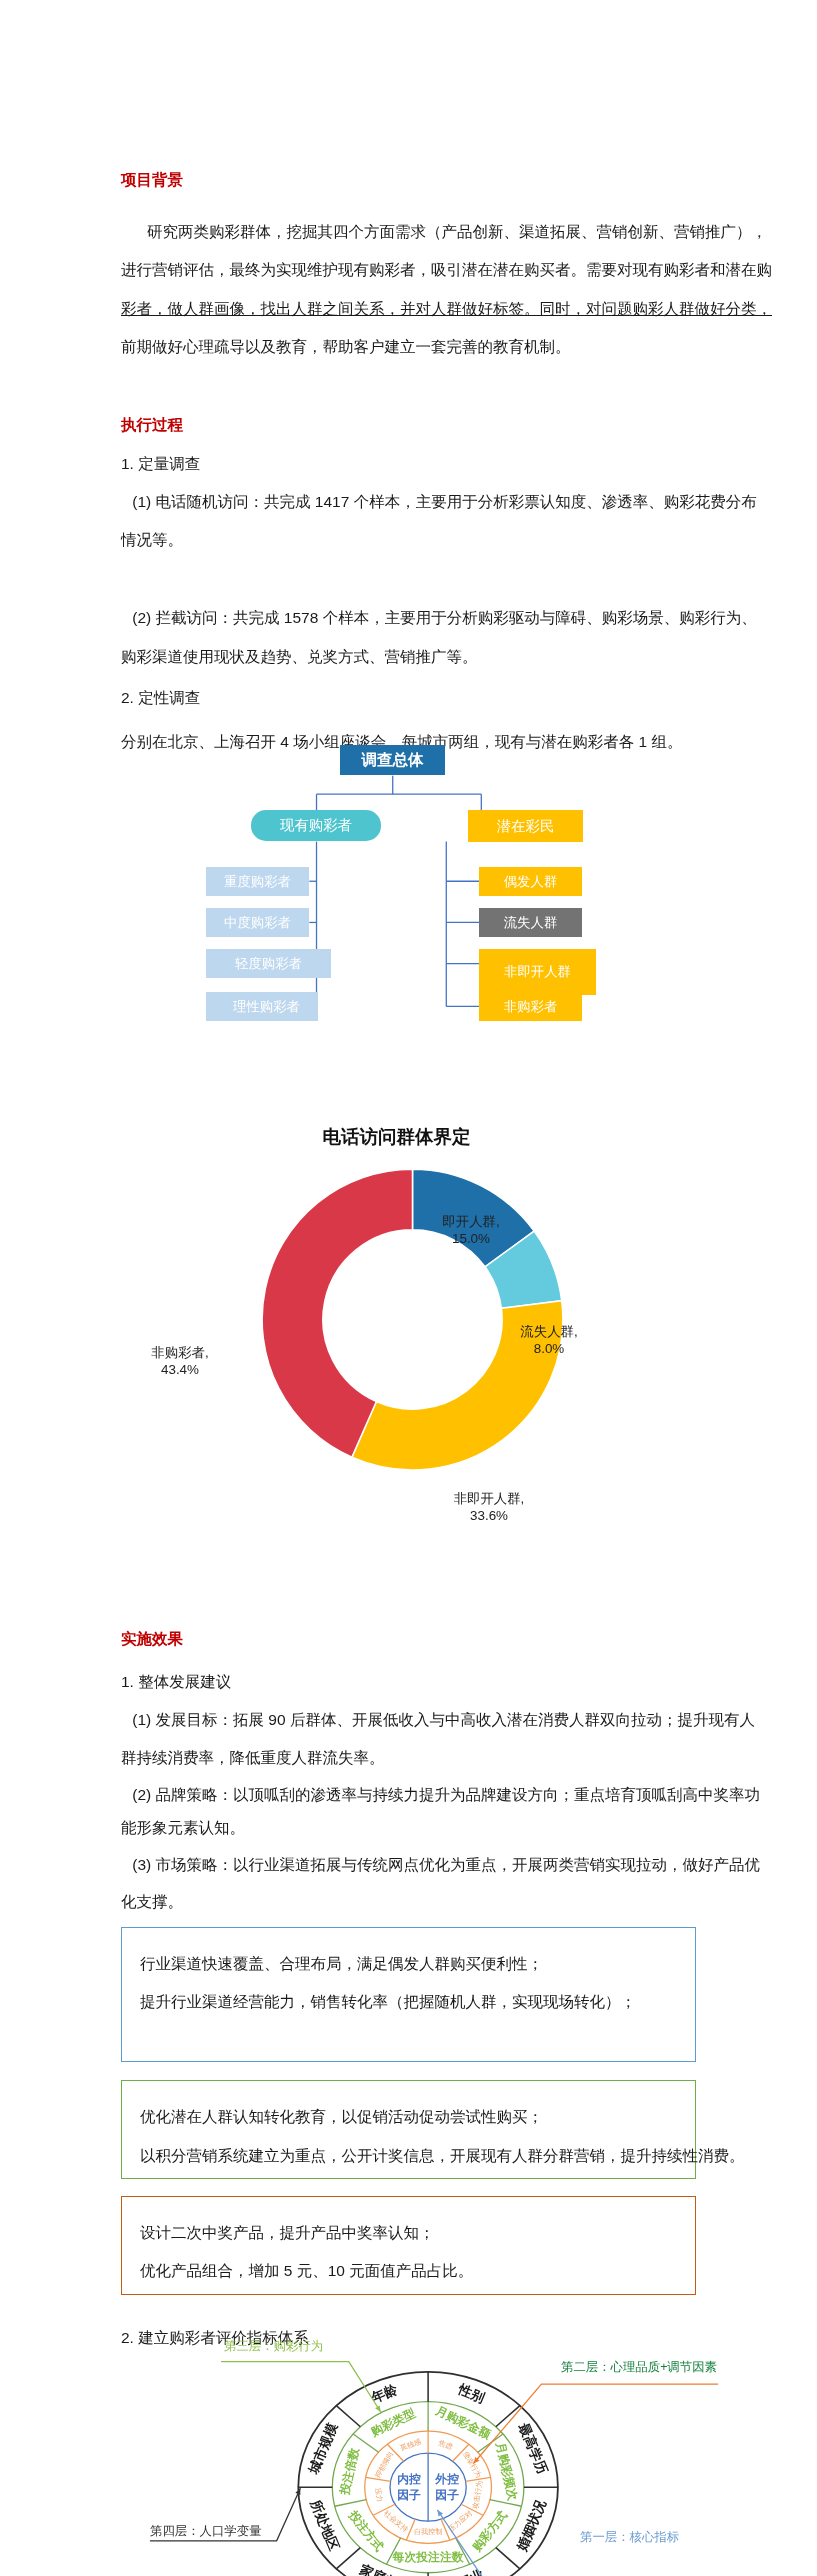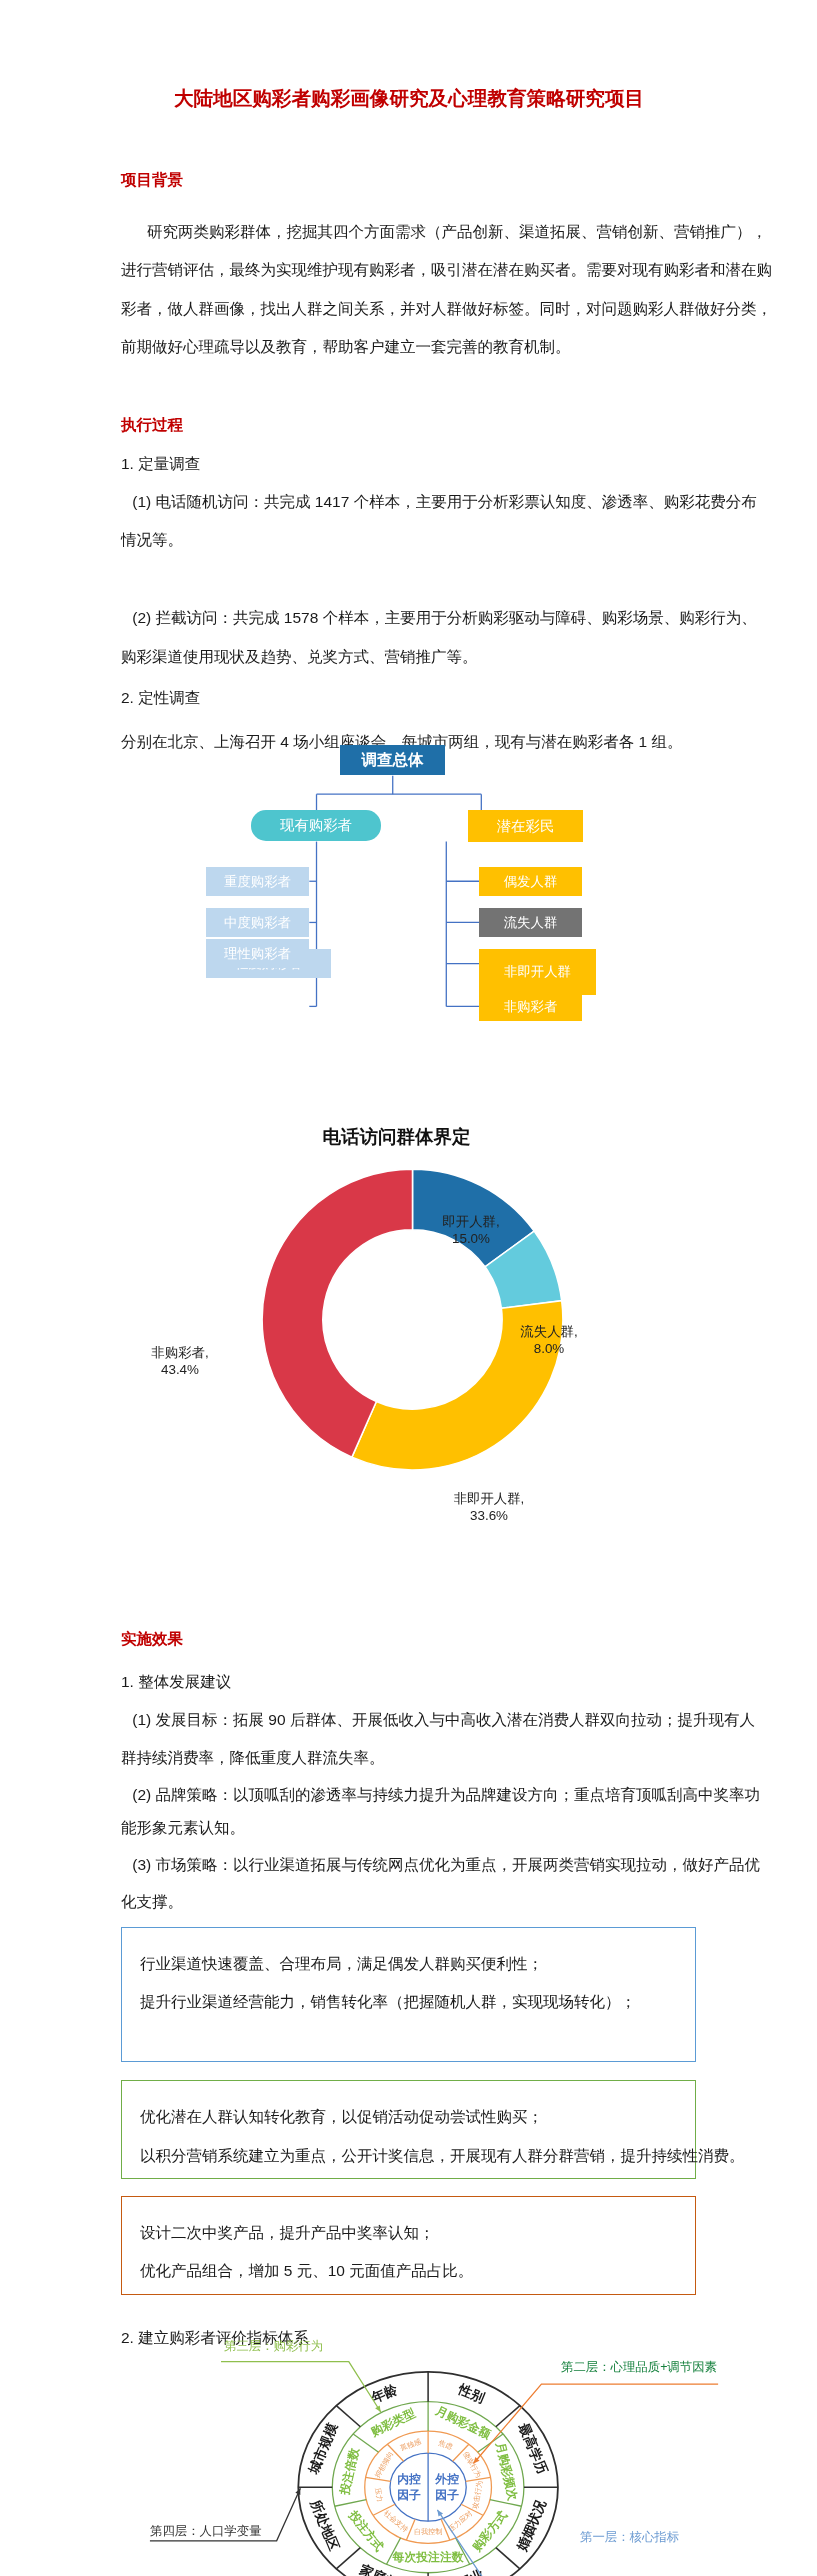--- a/index.html
+++ b/index.html
@@ -12,21 +12,20 @@
   .chart-title{font-size:18.5px;font-weight:bold;color:#111;text-align:center;white-space:nowrap;}
   .org-box{color:#fff;display:flex;align-items:center;justify-content:center;white-space:nowrap;}
   .donut-label{font-size:13.4px;color:#222;text-align:center;line-height:1.3;white-space:pre-line;transform:translate(-50%,-50%);}
   .strategy-box{border-style:solid;border-width:1.5px;background:#fff;}
   .anno{font-size:12.4px;white-space:nowrap;}
 </style>
 </head>
 <body>
 
 <div id="page">
-  <div class="abs doc-title" style="top:85px;left:0;">大陆地区购彩者购彩画像研究及心理教育策略研究项目</div>
   <div class="abs h-red" style="left:121px;top:170px;">项目背景</div>
   <div class="abs h-red" style="left:121px;top:415px;">执行过程</div>
 
   <svg id="org-svg" class="abs" style="left:196px;top:773px;" width="412" height="268" viewBox="0 0 800 520">
       <line x1="382" y1="5" x2="382" y2="41" stroke="#4472C4" stroke-width="2.5"></line>
       <line x1="234" y1="41" x2="554" y2="41" stroke="#4472C4" stroke-width="2.5"></line>
       <line x1="234" y1="41" x2="234" y2="73" stroke="#4472C4" stroke-width="2.5"></line>
       <line x1="554" y1="41" x2="554" y2="73" stroke="#4472C4" stroke-width="2.5"></line>
       <line x1="234" y1="133" x2="234" y2="453" stroke="#4472C4" stroke-width="2.5"></line>
       <line x1="486" y1="133" x2="486" y2="453" stroke="#4472C4" stroke-width="2.5"></line>
@@ -114,21 +113,21 @@
       <path d="M 1165 128 L 822 128 L 690 282" fill="none" stroke="#ED7D31" stroke-width="2.5"></path>
       <polygon points="690,282 693.7002626619967,269.53773470703527 701.7497278823892,276.4372763245146" fill="#ED7D31"></polygon>
       <path d="M 62 432 L 308 432 L 354 330" fill="none" stroke="#333333" stroke-width="2.5"></path>
       <polygon points="354,330 353.95230412259804,342.9999125036778 344.28786936880147,338.6414419284362" fill="#333333"></polygon>
       <path d="M 1062 512 L 714 512 L 620 372" fill="none" stroke="#6C9BD2" stroke-width="2.5"></path>
       <polygon points="620,372 631.0177383729484,378.8999595031608 622.2159234166821,384.8097495452253" fill="#6C9BD2"></polygon>
     </svg>
 
 <div class="abs body-line" style="left: 121px; top: 222px; padding-left: 26px;">研究两类购彩群体，挖掘其四个方面需求（产品创新、渠道拓展、营销创新、营销推广），</div>
     <div class="abs body-line" style="left: 121px; top: 260px;">进行营销评估，最终为实现维护现有购彩者，吸引潜在潜在购买者。需要对现有购彩者和潜在购</div>
-    <div class="abs body-line" style="left: 121px; top: 299px;">彩者，做人群画像，找出人群之间关系，并对人群做好标签。同时，对问题购彩人群做好分类，</div>
+    <div class="abs body-line" style="left: 121px; top: 299px; text-decoration: underline;">彩者，做人群画像，找出人群之间关系，并对人群做好标签。同时，对问题购彩人群做好分类，</div>
     <div class="abs body-line" style="left: 121px; top: 337px;">前期做好心理疏导以及教育，帮助客户建立一套完善的教育机制。</div>
     <div class="abs body-line" style="left: 121px; top: 454px;">1. 定量调查</div>
     <div class="abs body-line" style="left: 121px; top: 492px; padding-left: 11.3px;">(1) 电话随机访问：共完成 1417 个样本，主要用于分析彩票认知度、渗透率、购彩花费分布</div>
     <div class="abs body-line" style="left: 121px; top: 530px;">情况等。</div>
     <div class="abs body-line" style="left: 121px; top: 608px; padding-left: 11.3px;">(2) 拦截访问：共完成 1578 个样本，主要用于分析购彩驱动与障碍、购彩场景、购彩行为、</div>
     <div class="abs body-line" style="left: 121px; top: 647px;">购彩渠道使用现状及趋势、兑奖方式、营销推广等。</div>
     <div class="abs body-line" style="left: 121px; top: 688px;">2. 定性调查</div>
     <div class="abs body-line" style="left: 121px; top: 732px;">分别在北京、上海召开 4 场小组座谈会，每城市两组，现有与潜在购彩者各 1 组。</div>
     <div class="abs body-line" style="left: 121px; top: 1672px;">1. 整体发展建议</div>
     <div class="abs body-line" style="left: 121px; top: 1710px; padding-left: 11.3px;">(1) 发展目标：拓展 90 后群体、开展低收入与中高收入潜在消费人群双向拉动；提升现有人</div>
@@ -145,21 +144,21 @@
     <div class="abs body-line" style="left: 140px; top: 2146px;">以积分营销系统建立为重点，公开计奖信息，开展现有人群分群营销，提升持续性消费。</div>
     <div class="abs strategy-box" style="left: 121px; top: 2196px; width: 573px; height: 97px; border-color: rgb(197, 90, 17);"></div>
     <div class="abs body-line" style="left: 140px; top: 2223px;">设计二次中奖产品，提升产品中奖率认知；</div>
     <div class="abs body-line" style="left: 140px; top: 2261px;">优化产品组合，增加 5 元、10 元面值产品占比。</div>
     <div class="abs org-box" style="background: rgb(31, 111, 168); font-size: 15.5px; font-weight: bold; left: 340px; top: 745px; width: 105px; height: 30px;">调查总体</div>
     <div class="abs org-box" style="background: rgb(78, 197, 206); font-size: 14.4px; font-weight: normal; left: 251px; top: 810px; width: 130px; height: 31px; border-radius: 15px;">现有购彩者</div>
     <div class="abs org-box" style="background: rgb(255, 192, 0); font-size: 14.4px; font-weight: normal; left: 423px; top: 810px; width: 115px; height: 32px; margin-left: 45px;">潜在彩民</div>
     <div class="abs org-box" style="background: rgb(189, 215, 238); font-size: 13.4px; font-weight: normal; left: 206px; top: 867px; width: 103px; height: 29px;">重度购彩者</div>
     <div class="abs org-box" style="background: rgb(189, 215, 238); font-size: 13.4px; font-weight: normal; left: 206px; top: 908px; width: 103px; height: 29px;">中度购彩者</div>
     <div class="abs org-box" style="background: rgb(189, 215, 238); font-size: 13.4px; font-weight: normal; left: 206px; top: 949px; width: 125px; height: 29px;">轻度购彩者</div>
-    <div class="abs org-box" style="background: rgb(189, 215, 238); font-size: 13.4px; font-weight: normal; left: 206px; top: 939px; width: 103px; height: 29px;">理性购彩者</div>
+    <div class="abs org-box" style="background: rgb(189, 215, 238); font-size: 13.4px; font-weight: normal; left: 206px; top: 992px; width: 103px; height: 29px; padding-left: 9px;">理性购彩者</div>
     <div class="abs org-box" style="background: rgb(255, 192, 0); font-size: 13.4px; font-weight: normal; left: 479px; top: 867px; width: 103px; height: 29px;">偶发人群</div>
     <div class="abs org-box" style="background: #737373; font-size: 13.4px; font-weight: normal; left: 479px; top: 908px; width: 103px; height: 29px;">流失人群</div>
     <div class="abs org-box" style="background: rgb(255, 192, 0); font-size: 13.4px; font-weight: normal; left: 479px; top: 949px; width: 117px; height: 46px;">非即开人群</div>
     <div class="abs org-box" style="background: rgb(255, 192, 0); font-size: 13.4px; font-weight: normal; left: 479px; top: 992px; width: 103px; height: 29px;">非购彩者</div>
     <div class="abs donut-label" style="left: 471px; top: 1230px;">即开人群,
 15.0%</div>
     <div class="abs donut-label" style="left: 549px; top: 1340px;">流失人群,
 8.0%</div>
     <div class="abs donut-label" style="left: 489px; top: 1507px;">非即开人群,
 33.6%</div>

